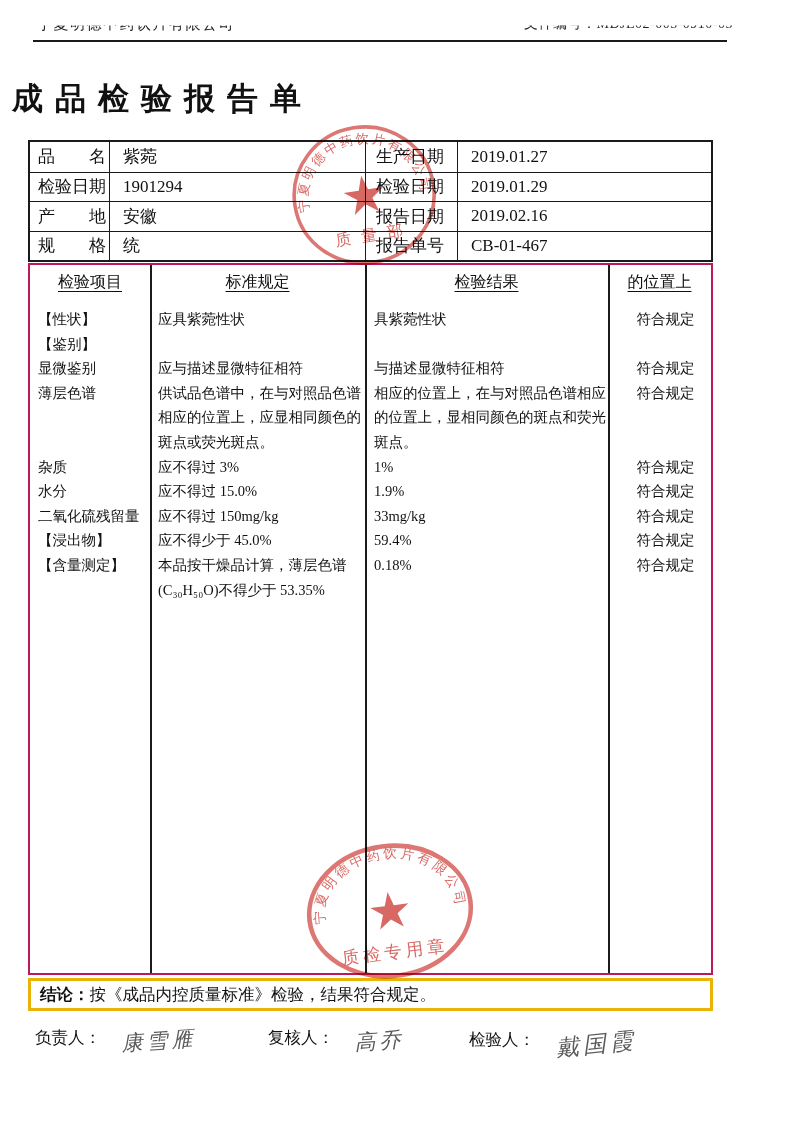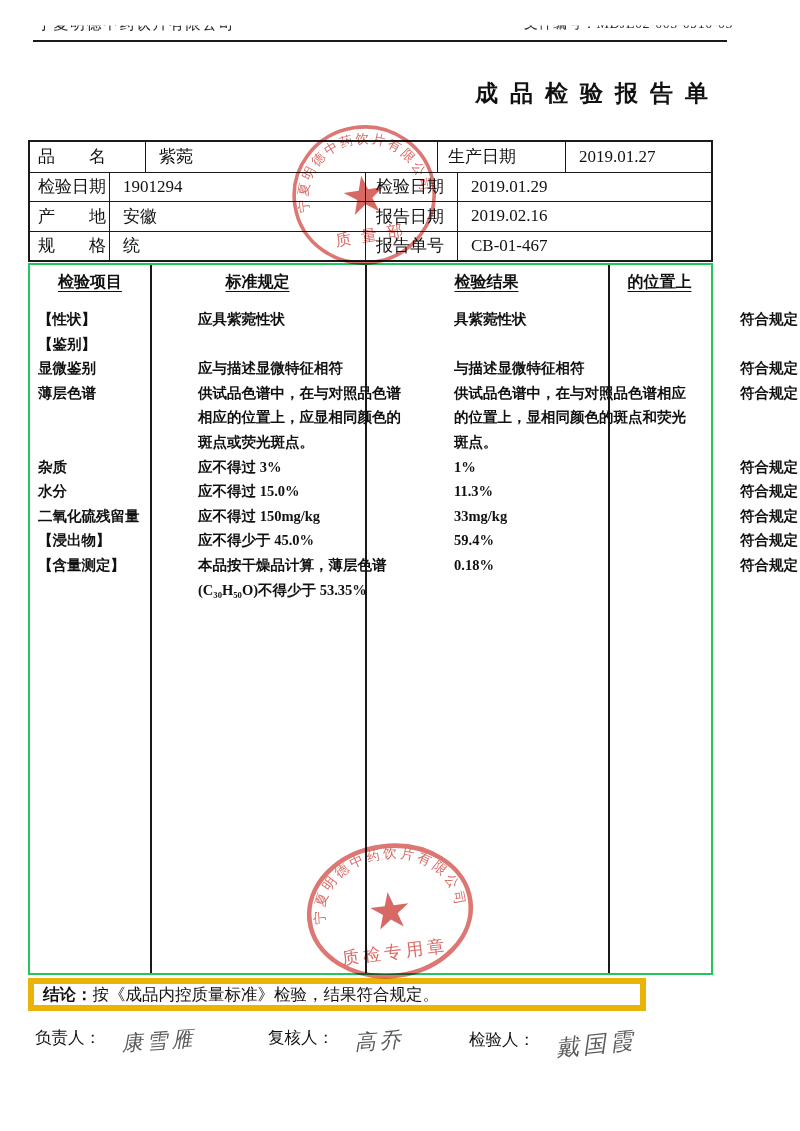--- a/index.html
+++ b/index.html
@@ -6,51 +6,51 @@
   .page{position:relative;width:800px;height:1131px;background:#ffffff;margin:0 auto;
         font-family:"Liberation Serif","DejaVu Serif",serif;color:#111;overflow:hidden;}
 
   
   .hdr-company{position:absolute;left:37px;top:10px;font-size:15px;height:28px;line-height:28px;
                clip-path:inset(55% 0 0 0);letter-spacing:1.5px;color:#222;}
   .hdr-docno{position:absolute;right:67px;top:10px;font-size:14px;height:28px;line-height:28px;
              clip-path:inset(55% 0 0 0);letter-spacing:.5px;color:#222;}
   .hdr-rule{position:absolute;left:33px;top:40px;width:694px;height:2px;background:#1a1a1a;}
 
-  .doc-title{position:absolute;left:0;width:720px;top:78px;text-align:right;
-             font-size:23px;font-weight:bold;letter-spacing:12px;text-indent:12px;}
+  .doc-title{position:absolute;left:0;width:720px;top:78px;text-align:left;
+             font-size:31px;font-weight:bold;letter-spacing:12px;text-indent:12px;}
 
   
   .info-table{position:absolute;left:28px;top:140px;width:685px;height:122px;
               border:2px solid #1a1a1a;display:grid;grid-template-rows:repeat(4,1fr);box-sizing:border-box;}
   .info-row{display:grid;grid-template-columns:79px 256px 92px 1fr;border-top:1.5px solid #1a1a1a;min-height:0;}
-  .info-row:first-child{border-top:none;gap:36px;}
+  .info-row:first-child{border-top:none;}
   .info-cell{border-left:1.5px solid #1a1a1a;padding-left:10px;display:flex;align-items:center;
              font-size:17px;white-space:nowrap;overflow:visible;}
   .info-cell.first{border-left:none;padding-left:8px;}
   .info-cell.value{padding-left:13px;}
 
   
   .insp-table{position:absolute;left:28px;top:263px;width:685px;height:712px;
-              border:2px solid #22c55e;box-sizing:border-box;font-weight:bold;}
+              border:2px solid #be185d;box-sizing:border-box;}
   .vdiv{position:absolute;top:0;bottom:0;width:1.5px;background:#1a1a1a;}
   .vdiv.d1{left:120px}.vdiv.d2{left:335px}.vdiv.d3{left:578px}
   .insp-headers{position:absolute;top:7px;left:0;right:0;display:grid;
                 grid-template-columns:120px 215px 243px 1fr;font-size:16px;text-align:center;}
   .insp-headers span{text-decoration:underline;text-underline-offset:4px;}
   .insp-body{position:absolute;top:42px;left:0;right:0;}
   .insp-row{display:grid;grid-template-columns:120px 215px 243px 1fr;height:24.6px;
-            line-height:24.6px;font-size:14.5px;white-space:nowrap;gap:40px;}
+            line-height:24.6px;font-size:14.5px;white-space:nowrap;}
   .c-item{padding-left:8px;}
   .c-std{padding-left:8px;}
   .c-res{padding-left:9px;}
-  .c-con{padding-left:12px;}
-
-  
-  .conclusion{position:absolute;left:28px;top:978px;width:618px;height:33px;border:6px solid #eab308;
+  .c-con{padding-left:12px;text-align:center;}
+
+  
+  .conclusion{position:absolute;left:28px;top:978px;width:685px;height:33px;border:3px solid #eab308;
               box-sizing:border-box;display:flex;align-items:center;font-size:16.5px;padding-left:9px;}
   .conclusion .lbl{font-weight:bold;}
 
   
   .sig{position:absolute;top:1022px;font-size:16.5px;white-space:nowrap;}
   .sig .name{display:inline-block;margin-left:20px;font-size:21px;color:#5a5a5a;
              font-style:italic;letter-spacing:4px;transform:rotate(-4deg) translateY(5px);
              font-family:"DejaVu Serif","Liberation Serif",serif;}
   .sig.s1{left:35px}.sig.s2{left:268px}.sig.s3{left:469px}
   .sig.s3 .name{transform:rotate(-6deg) translateY(7px);font-size:23px;}
@@ -123,21 +123,21 @@
     </div>
         <div class="insp-row">
       <div class="c-item">显微鉴别</div>
       <div class="c-std">应与描述显微特征相符</div>
       <div class="c-res">与描述显微特征相符</div>
       <div class="c-con">符合规定</div>
     </div>
         <div class="insp-row">
       <div class="c-item">薄层色谱</div>
       <div class="c-std">供试品色谱中，在与对照品色谱</div>
-      <div class="c-res">供试品色谱中，在与对照品色谱相应</div>
+      <div class="c-res">相应的位置上，在与对照品色谱相应</div>
       <div class="c-con">符合规定</div>
     </div>
         <div class="insp-row">
       <div class="c-item"></div>
       <div class="c-std">相应的位置上，应显相同颜色的</div>
       <div class="c-res">的位置上，显相同颜色的斑点和荧光</div>
       <div class="c-con"></div>
     </div>
         <div class="insp-row">
       <div class="c-item"></div>
@@ -147,21 +147,21 @@
     </div>
         <div class="insp-row">
       <div class="c-item">杂质</div>
       <div class="c-std">应不得过 3%</div>
       <div class="c-res">1%</div>
       <div class="c-con">符合规定</div>
     </div>
         <div class="insp-row">
       <div class="c-item">水分</div>
       <div class="c-std">应不得过 15.0%</div>
-      <div class="c-res">11.3%</div>
+      <div class="c-res">1.9%</div>
       <div class="c-con">符合规定</div>
     </div>
         <div class="insp-row">
       <div class="c-item">二氧化硫残留量</div>
       <div class="c-std">应不得过 150mg/kg</div>
       <div class="c-res">33mg/kg</div>
       <div class="c-con">符合规定</div>
     </div>
         <div class="insp-row">
       <div class="c-item">【浸出物】</div>

